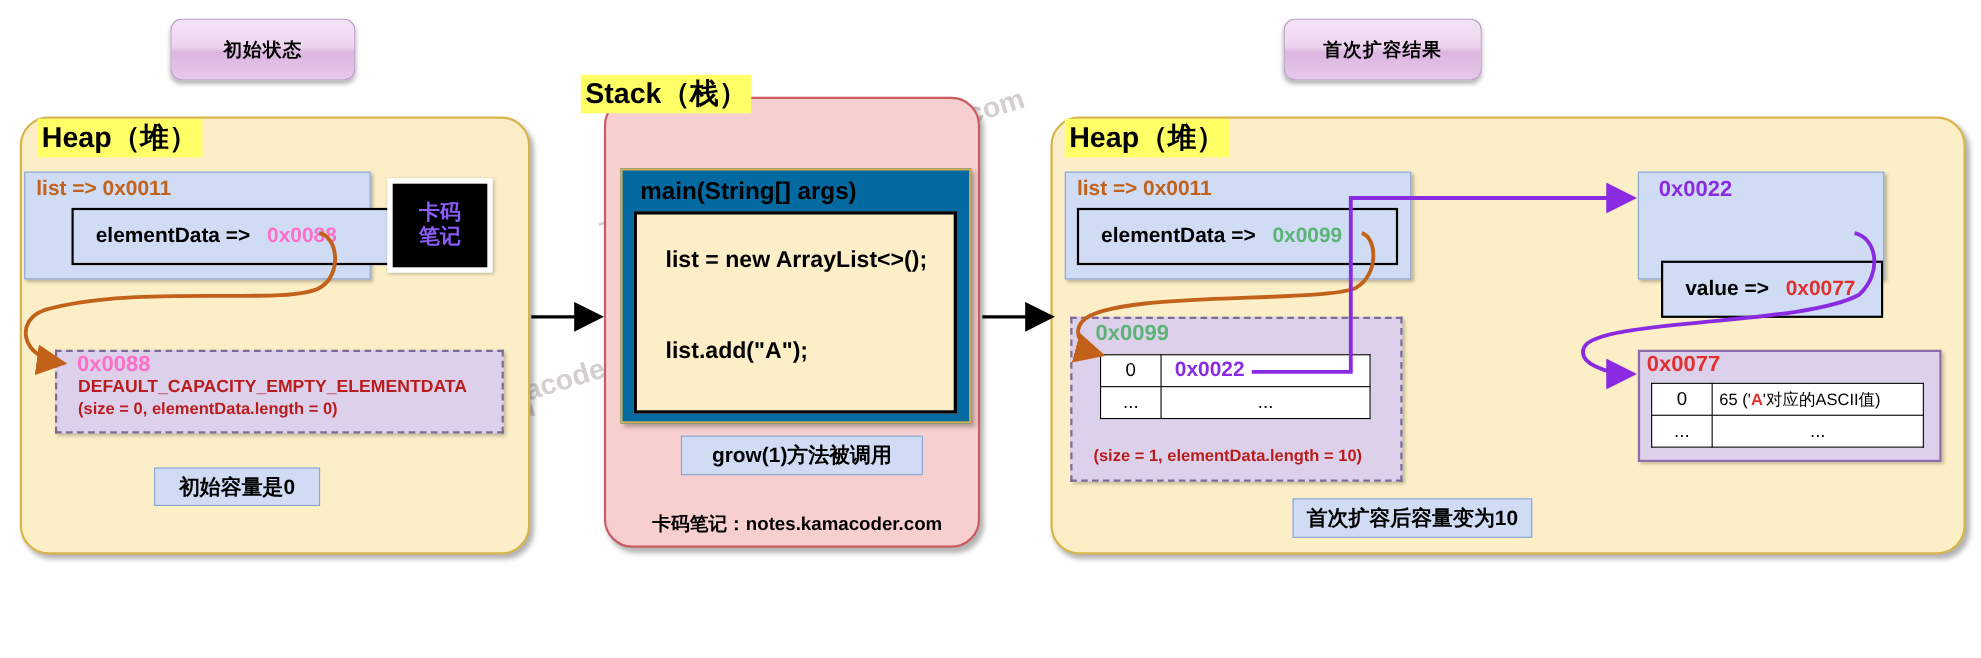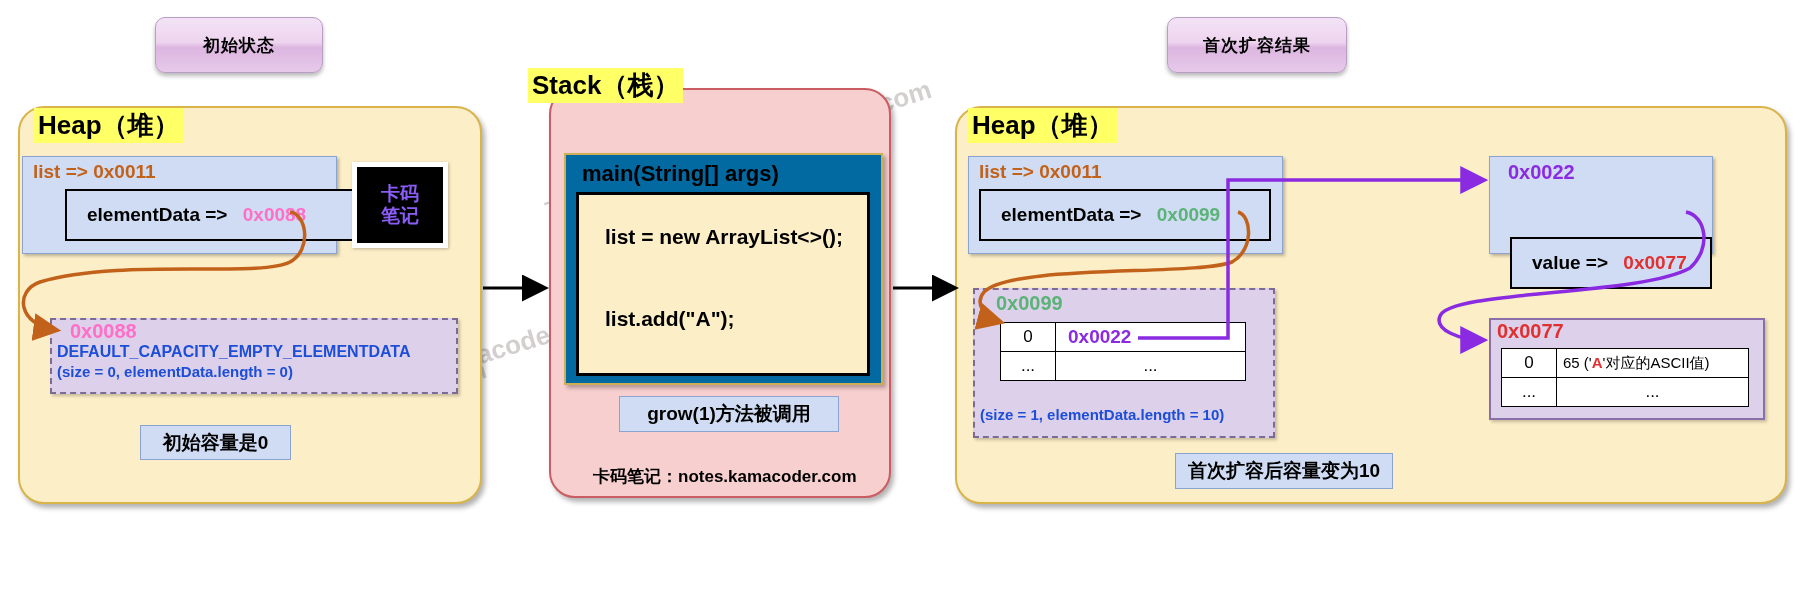--- a/index.html
+++ b/index.html
@@ -50,21 +50,21 @@
   
   .memblock{
     position:absolute;background:#ddd0ea;border:2px dashed #7d6b96;
     box-shadow:2px 2px 3px rgba(0,0,0,.22);
   }
   .memblock.solid{border:2px solid #8c6fa8;}
   .memaddr{
     position:absolute;font-weight:bold;font-size:20px;white-space:nowrap;
   }
   .memnote{
-    position:absolute;font-weight:bold;font-size:15px;color:#1d4ed8;white-space:nowrap;
+    position:absolute;font-weight:bold;font-size:15px;color:#b91c1c;white-space:nowrap;margin-left:14px;
   }
 
   
   table.arr{
     position:absolute;border-collapse:collapse;background:#ffffff;
     table-layout:fixed;
   }
   table.arr td{
     border:1px solid #000;font-size:17px;text-align:center;
     padding:2px 4px;height:24px;background:#fff;color:#000;

